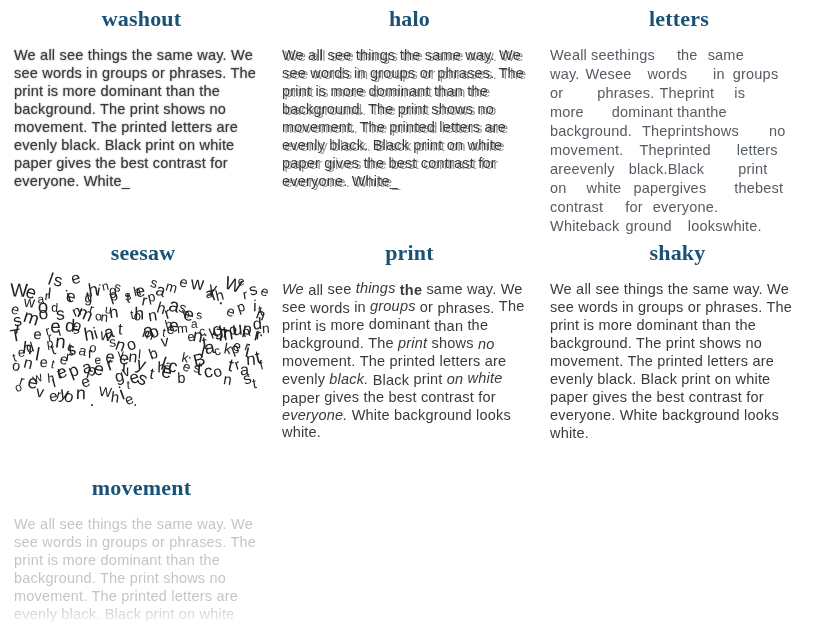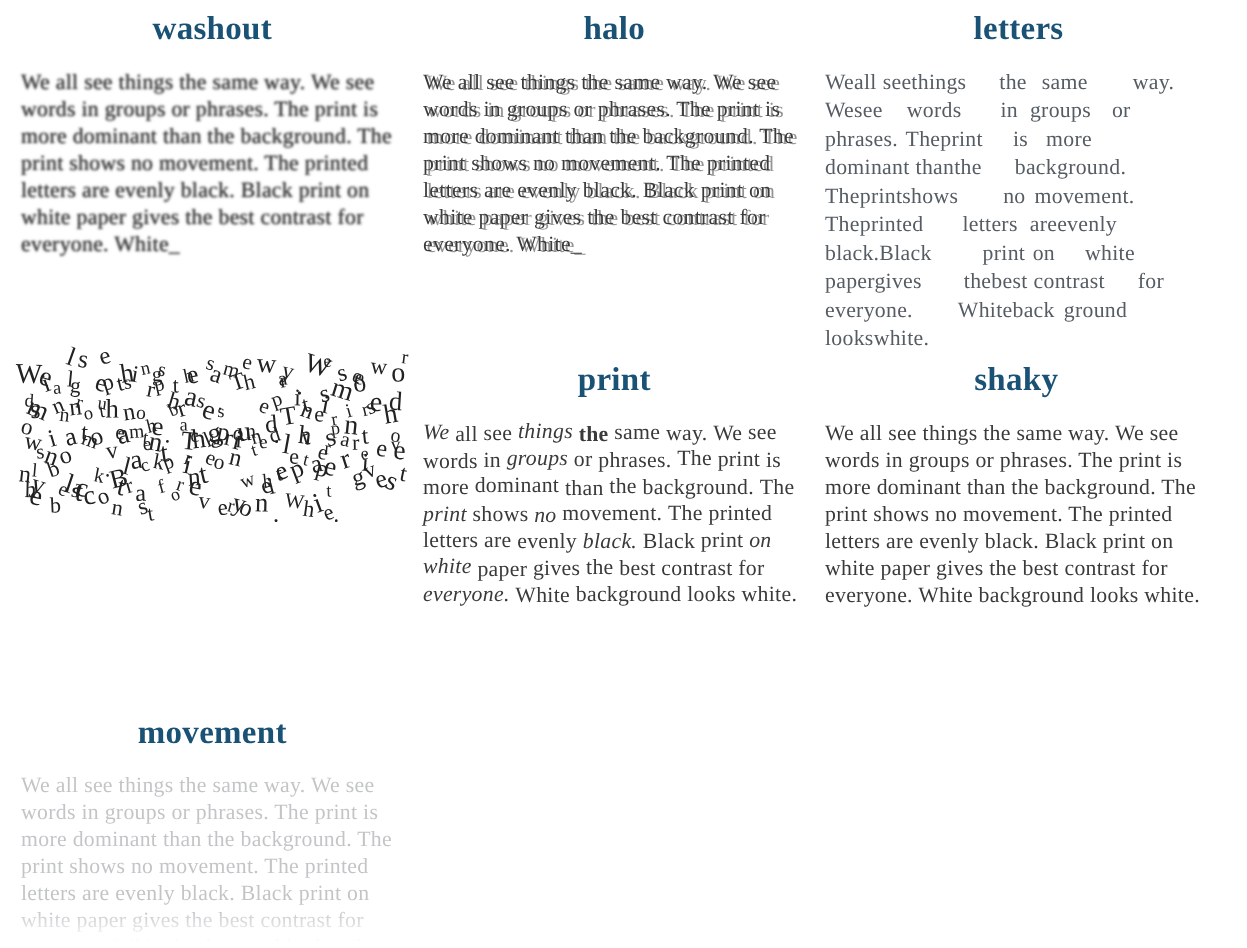--- a/index.html
+++ b/index.html
@@ -26,21 +26,21 @@
   .cell-title {
     text-align: center;
     font-family: "Liberation Serif", serif;
     font-size: 22px;
     font-weight: bold;
     color: #1a5276;
     margin: 0 0 14px 0;
     letter-spacing: 0.2px;
   }
   .body-text {
-    font-family: Liberation Serif, serif;
+    font-family: Liberation Sans, sans-serif;
     font-size: 14.5px;
     line-height: 18px;
     color: #2b2b2b;
     letter-spacing: 0.2px;
   }
 
   
   .fx-blurry {
     color: #3b3b3b;
     filter: blur(0.7px);
@@ -124,20 +124,21 @@
   </div>
 
   <div class="cell" style="left:550px; top:6px; width:258px;">
     <div class="cell-title">letters</div>
     <div class="body-text fx-rivers">
       <span class="rivers-host"><span class="w" style="margin-right: 4px;">Weall</span><span class="w" style="margin-right: 22px;">seethings</span><span class="w" style="margin-right: 10px;">the</span><span class="w" style="margin-right: 30px;">same</span><span class="w" style="margin-right: 6px;">way.</span><span class="w" style="margin-right: 16px;">Wesee</span><span class="w" style="margin-right: 26px;">words</span><span class="w" style="margin-right: 8px;">in</span><span class="w" style="margin-right: 14px;">groups</span><span class="w" style="margin-right: 34px;">or</span><span class="w" style="margin-right: 5px;">phrases.</span><span class="w" style="margin-right: 20px;">Theprint</span><span class="w" style="margin-right: 12px;">is</span><span class="w" style="margin-right: 28px;">more</span><span class="w" style="margin-right: 4px;">dominant</span><span class="w" style="margin-right: 22px;">thanthe</span><span class="w" style="margin-right: 10px;">background.</span><span class="w" style="margin-right: 30px;">Theprintshows</span><span class="w" style="margin-right: 6px;">no</span><span class="w" style="margin-right: 16px;">movement.</span><span class="w" style="margin-right: 26px;">Theprinted</span><span class="w" style="margin-right: 8px;">letters</span><span class="w" style="margin-right: 14px;">areevenly</span><span class="w" style="margin-right: 34px;">black.Black</span><span class="w" style="margin-right: 5px;">print</span><span class="w" style="margin-right: 20px;">on</span><span class="w" style="margin-right: 12px;">white</span><span class="w" style="margin-right: 28px;">papergives</span><span class="w" style="margin-right: 4px;">thebest</span><span class="w" style="margin-right: 22px;">contrast</span><span class="w" style="margin-right: 10px;">for</span><span class="w" style="margin-right: 30px;">everyone.</span><span class="w" style="margin-right: 6px;">Whiteback</span><span class="w" style="margin-right: 16px;">ground</span><span class="w" style="margin-right: 26px;">lookswhite.</span></span>
     </div>
   </div>
 
   <div class="cell" style="left:14px; top:240px; width:258px;">
+    <div class="cell-title">seesaw</div>
     <div class="body-text fx-seesaw">
       <span class="seesaw-host"><span class="ch" style="transform: translate(-1.4px, 2.1px) rotate(1.9deg) scale(1.34);">W</span><span class="ch" style="transform: translate(0.2px, 3.8px) rotate(17deg) scale(1.31);">e</span><span class="ch" style="transform: translate(3.5px, -9.4px) rotate(-13.4deg) scale(0.95);"> </span><span class="ch" style="transform: translate(-3.1px, 10.8px) rotate(-5.3deg) scale(0.87);">a</span><span class="ch" style="transform: translate(1.2px, -9.4px) rotate(19.5deg) scale(1.25);">l</span><span class="ch" style="transform: translate(-3.1px, 5.3px) rotate(5.4deg) scale(1.1);">l</span><span class="ch" style="transform: translate(2.7px, -6.5px) rotate(-19.8deg) scale(1.25);"> </span><span class="ch" style="transform: translate(-3.3px, -7.8px) rotate(10deg) scale(1.22);">s</span><span class="ch" style="transform: translate(2.2px, 8px) rotate(15.4deg) scale(1.22);">e</span><span class="ch" style="transform: translate(-1.1px, -10.2px) rotate(-16.1deg) scale(1.18);">e</span><span class="ch" style="transform: translate(-1.4px, -2.6px) rotate(13.3deg) scale(1.01);"> </span><span class="ch" style="transform: translate(0.4px, 8.2px) rotate(-13.8deg) scale(1.08);">t</span><span class="ch" style="transform: translate(-0.6px, 1.6px) rotate(-9.3deg) scale(1.27);">h</span><span class="ch" style="transform: translate(-1px, 2.2px) rotate(10deg) scale(1.14);">i</span><span class="ch" style="transform: translate(0.5px, -2.2px) rotate(-12.1deg) scale(0.89);">n</span><span class="ch" style="transform: translate(0.2px, 2px) rotate(-2.1deg) scale(1);">g</span><span class="ch" style="transform: translate(-2.9px, -1.1px) rotate(12.5deg) scale(0.95);">s</span><span class="ch" style="transform: translate(2.5px, -8.3px) rotate(4.8deg) scale(1.16);"> </span><span class="ch" style="transform: translate(-1.8px, 9.5px) rotate(-0.9deg) scale(1.05);">t</span><span class="ch" style="transform: translate(1.3px, 2.9px) rotate(-12.3deg) scale(0.95);">h</span><span class="ch" style="transform: translate(-3.5px, 2.6px) rotate(-10deg) scale(1.24);">e</span><span class="ch" style="transform: translate(-0.5px, 5.9px) rotate(-6.1deg) scale(1.1);"> </span><span class="ch" style="transform: translate(-1.5px, -5.4px) rotate(15.8deg) scale(0.99);">s</span><span class="ch" style="transform: translate(-3.1px, 2.1px) rotate(17.3deg) scale(1.19);">a</span><span class="ch" style="transform: translate(-2.3px, -1.1px) rotate(15.1deg) scale(0.99);">m</span><span class="ch" style="transform: translate(-0.3px, -6.1px) rotate(12.6deg) scale(1.03);">e</span><span class="ch" style="transform: translate(-0.6px, -11px) rotate(-18deg) scale(1.35);"> </span><span class="ch" style="transform: translate(0.5px, -4.9px) rotate(4.3deg) scale(1.3);">w</span><span class="ch" style="transform: translate(3.3px, 4.9px) rotate(-11.2deg) scale(0.96);">a</span><span class="ch" style="transform: translate(-0.7px, -0.1px) rotate(13.2deg) scale(1.1);">y</span><span class="ch" style="transform: translate(2px, 9.8px) rotate(0.2deg) scale(1.31);">.</span><span class="ch" style="transform: translate(0.6px, -2.4px) rotate(17.9deg) scale(1.08);"> </span><span class="ch" style="transform: translate(1.7px, -3.6px) rotate(18.3deg) scale(1.29);">W</span><span class="ch" style="transform: translate(-1.8px, -7px) rotate(-7.3deg) scale(0.87);">e</span><span class="ch" style="transform: translate(1.1px, -8px) rotate(14.5deg) scale(0.97);"> </span><span class="ch" style="transform: translate(-1.5px, 1.2px) rotate(-14.5deg) scale(1.15);">s</span><span class="ch" style="transform: translate(2.9px, 3.1px) rotate(18.9deg) scale(0.97);">e</span><span class="ch" style="transform: translate(-2.7px, 4px) rotate(14.9deg) scale(1.02);">e</span><span class="ch" style="transform: translate(1.4px, -4.1px) rotate(-17.9deg) scale(1.27);"> </span><span class="ch" style="transform: translate(-1.6px, -3.2px) rotate(5.1deg) scale(1.09);">w</span><span class="ch" style="transform: translate(3px, 1.2px) rotate(-2.3deg) scale(1.34);">o</span><span class="ch" style="transform: translate(0.6px, -9.4px) rotate(6.9deg) scale(0.93);">r</span><span class="ch" style="transform: translate(1.9px, 2.4px) rotate(3.9deg) scale(0.88);">d</span><span class="ch" style="transform: translate(-0.2px, 8.7px) rotate(-3.1deg) scale(1.26);">s</span><span class="ch" style="transform: translate(-2.4px, 5.6px) rotate(18.4deg) scale(1.01);"> </span><span class="ch" style="transform: translate(-2px, -8.9px) rotate(-20.1deg) scale(1.23);">i</span><span class="ch" style="transform: translate(0.5px, 5.9px) rotate(-22.4deg) scale(1.05);">n</span><span class="ch" style="transform: translate(-0.4px, 6.9px) rotate(-14.6deg) scale(0.96);"> </span><span class="ch" style="transform: translate(0.7px, -7.5px) rotate(3.8deg) scale(1.01);">g</span><span class="ch" style="transform: translate(-2.6px, 3.5px) rotate(16.3deg) scale(0.9);">r</span><span class="ch" style="transform: translate(-2.5px, 10.8px) rotate(-11.1deg) scale(0.89);">o</span><span class="ch" style="transform: translate(-0.4px, 4.2px) rotate(8.2deg) scale(0.87);">u</span><span class="ch" style="transform: translate(-3.5px, -9.7px) rotate(-17.5deg) scale(1.1);">p</span><span class="ch" style="transform: translate(3.4px, -9.6px) rotate(-8.6deg) scale(0.93);">s</span><span class="ch" style="transform: translate(-1.2px, -6.3px) rotate(-1.5deg) scale(1.11);"> </span><span class="ch" style="transform: translate(1.5px, 10.6px) rotate(4.5deg) scale(0.93);">o</span><span class="ch" style="transform: translate(2.1px, -4.8px) rotate(11.5deg) scale(1.1);">r</span><span class="ch" style="transform: translate(1.6px, -9.1px) rotate(11.2deg) scale(0.88);"> </span><span class="ch" style="transform: translate(-1.3px, -8.5px) rotate(-12.9deg) scale(0.98);">p</span><span class="ch" style="transform: translate(0.4px, 3px) rotate(16.3deg) scale(1.12);">h</span><span class="ch" style="transform: translate(0.1px, 7.9px) rotate(-17deg) scale(1.17);">r</span><span class="ch" style="transform: translate(0.2px, 0.3px) rotate(12.7deg) scale(1.34);">a</span><span class="ch" style="transform: translate(1.3px, 2.6px) rotate(17.5deg) scale(1.01);">s</span><span class="ch" style="transform: translate(0px, 9.2px) rotate(17.3deg) scale(1.33);">e</span><span class="ch" style="transform: translate(2.6px, 9.6px) rotate(2.2deg) scale(0.87);">s</span><span class="ch" style="transform: translate(-2.9px, 4.5px) rotate(4.8deg) scale(0.87);">.</span><span class="ch" style="transform: translate(-3.4px, 10px) rotate(16.1deg) scale(1.27);"> </span><span class="ch" style="transform: translate(-0.4px, -10px) rotate(-18.2deg) scale(1.11);">T</span><span class="ch" style="transform: translate(-1.1px, -9.9px) rotate(-13.3deg) scale(1.06);">h</span><span class="ch" style="transform: translate(2px, 6.2px) rotate(19.6deg) scale(1.03);">e</span><span class="ch" style="transform: translate(0.3px, 7.1px) rotate(0.5deg) scale(0.91);"> </span><span class="ch" style="transform: translate(0.2px, 1.6px) rotate(-18.6deg) scale(0.99);">p</span><span class="ch" style="transform: translate(-2.3px, -10.8px) rotate(-8.4deg) scale(1);">r</span><span class="ch" style="transform: translate(3.4px, 0.7px) rotate(1.4deg) scale(1.14);">i</span><span class="ch" style="transform: translate(3px, 9px) rotate(19.9deg) scale(1.13);">n</span><span class="ch" style="transform: translate(-2.9px, 5.3px) rotate(-16deg) scale(1.09);">t</span><span class="ch" style="transform: translate(1.1px, 9.5px) rotate(-22.1deg) scale(0.95);"> </span><span class="ch" style="transform: translate(2px, 5.5px) rotate(10.4deg) scale(1.25);">i</span><span class="ch" style="transform: translate(-3.2px, -2px) rotate(-13deg) scale(1.19);">s</span><span class="ch" style="transform: translate(-0.4px, 4.2px) rotate(5.4deg) scale(0.97);"> </span><span class="ch" style="transform: translate(-3.4px, -4.6px) rotate(17.4deg) scale(1.32);">m</span><span class="ch" style="transform: translate(-0.7px, -8.8px) rotate(-7.7deg) scale(1.23);">o</span><span class="ch" style="transform: translate(-2.7px, 8.4px) rotate(-13.5deg) scale(0.91);">r</span><span class="ch" style="transform: translate(-1.3px, 3.9px) rotate(0.4deg) scale(1.34);">e</span><span class="ch" style="transform: translate(1.3px, -5.6px) rotate(22.3deg) scale(1.33);"> </span><span class="ch" style="transform: translate(1.3px, 3.3px) rotate(3.8deg) scale(1.27);">d</span><span class="ch" style="transform: translate(0.3px, 3.1px) rotate(13.5deg) scale(1.11);">o</span><span class="ch" style="transform: translate(-1.5px, -8.7px) rotate(22.8deg) scale(1.28);">m</span><span class="ch" style="transform: translate(1.1px, 10.9px) rotate(-16.2deg) scale(1.18);">i</span><span class="ch" style="transform: translate(3.5px, -5px) rotate(6.2deg) scale(0.95);">n</span><span class="ch" style="transform: translate(0.1px, 9.9px) rotate(-15deg) scale(1.23);">a</span><span class="ch" style="transform: translate(-3.2px, -10.1px) rotate(-6.5deg) scale(1.19);">n</span><span class="ch" style="transform: translate(-2.6px, 6.8px) rotate(3.6deg) scale(1.15);">t</span><span class="ch" style="transform: translate(-2.4px, 1.1px) rotate(-0.3deg) scale(1.04);"> </span><span class="ch" style="transform: translate(1.1px, -7.6px) rotate(-9.4deg) scale(0.92);">t</span><span class="ch" style="transform: translate(2.4px, -8.6px) rotate(0.5deg) scale(1.27);">h</span><span class="ch" style="transform: translate(3.1px, 8.3px) rotate(-14.1deg) scale(1.33);">a</span><span class="ch" style="transform: translate(-0.3px, -6.8px) rotate(-9.1deg) scale(1.15);">n</span><span class="ch" style="transform: translate(-2.9px, -8.8px) rotate(-2.6deg) scale(0.93);"> </span><span class="ch" style="transform: translate(1.1px, 10px) rotate(8.4deg) scale(0.88);">t</span><span class="ch" style="transform: translate(-0.3px, 2.2px) rotate(-14.2deg) scale(0.92);">h</span><span class="ch" style="transform: translate(-3px, 3.1px) rotate(4.9deg) scale(1.28);">e</span><span class="ch" style="transform: translate(0.4px, 3.5px) rotate(-17deg) scale(0.96);"> </span><span class="ch" style="transform: translate(-2.8px, -8.7px) rotate(-22.8deg) scale(0.87);">b</span><span class="ch" style="transform: translate(-2.7px, 1.5px) rotate(-2deg) scale(0.87);">a</span><span class="ch" style="transform: translate(-2.4px, 8.9px) rotate(-7.6deg) scale(0.91);">c</span><span class="ch" style="transform: translate(1.8px, 10.9px) rotate(-22.6deg) scale(1.07);">k</span><span class="ch" style="transform: translate(-2.2px, 7.4px) rotate(-13.8deg) scale(1.31);">g</span><span class="ch" style="transform: translate(-0.1px, 10.3px) rotate(11.9deg) scale(1.15);">r</span><span class="ch" style="transform: translate(1.2px, 7.3px) rotate(8deg) scale(1.03);">o</span><span class="ch" style="transform: translate(-2.5px, 6.4px) rotate(-6.2deg) scale(1.34);">u</span><span class="ch" style="transform: translate(-1.5px, 9.5px) rotate(-15.5deg) scale(1.01);">n</span><span class="ch" style="transform: translate(1.4px, 1.5px) rotate(-5.4deg) scale(1.19);">d</span><span class="ch" style="transform: translate(0.7px, 8.7px) rotate(17.3deg) scale(1.19);">.</span><span class="ch" style="transform: translate(-2.6px, -0.6px) rotate(18.6deg) scale(1.05);"> </span><span class="ch" style="transform: translate(-2.6px, -4px) rotate(-10.1deg) scale(1.23);">T</span><span class="ch" style="transform: translate(0.6px, 8.9px) rotate(6.8deg) scale(1.24);">h</span><span class="ch" style="transform: translate(2.7px, -5.2px) rotate(2.2deg) scale(1.06);">e</span><span class="ch" style="transform: translate(-1.8px, -11px) rotate(0.4deg) scale(1.03);"> </span><span class="ch" style="transform: translate(3.1px, 3.9px) rotate(-9.1deg) scale(0.86);">p</span><span class="ch" style="transform: translate(-3.4px, -2.3px) rotate(-9.7deg) scale(0.88);">r</span><span class="ch" style="transform: translate(1.7px, -7.8px) rotate(-15.6deg) scale(0.93);">i</span><span class="ch" style="transform: translate(-2.3px, 2.2px) rotate(5.9deg) scale(1.34);">n</span><span class="ch" style="transform: translate(1.6px, 9.2px) rotate(-6deg) scale(1.16);">t</span><span class="ch" style="transform: translate(1.1px, 4.3px) rotate(8.7deg) scale(1.21);"> </span><span class="ch" style="transform: translate(-3.2px, -10.4px) rotate(-21.7deg) scale(1.04);">s</span><span class="ch" style="transform: translate(3.1px, -5.3px) rotate(-9.8deg) scale(1.31);">h</span><span class="ch" style="transform: translate(-0.9px, 8.6px) rotate(7.4deg) scale(0.94);">o</span><span class="ch" style="transform: translate(2.9px, -3.9px) rotate(10.3deg) scale(1.13);">w</span><span class="ch" style="transform: translate(0.1px, 2.7px) rotate(-5.2deg) scale(0.99);">s</span><span class="ch" style="transform: translate(3.5px, -3.3px) rotate(-21.1deg) scale(1.05);"> </span><span class="ch" style="transform: translate(-3.3px, 5.8px) rotate(19.7deg) scale(1.22);">n</span><span class="ch" style="transform: translate(-0.7px, 5.1px) rotate(-19.7deg) scale(1.16);">o</span><span class="ch" style="transform: translate(-2.6px, -1.1px) rotate(-0.7deg) scale(0.92);"> </span><span class="ch" style="transform: translate(2.4px, -5.2px) rotate(19.5deg) scale(1);">m</span><span class="ch" style="transform: translate(-2px, -7.4px) rotate(-19.8deg) scale(1.21);">o</span><span class="ch" style="transform: translate(1.2px, 1.9px) rotate(-7.6deg) scale(1.13);">v</span><span class="ch" style="transform: translate(-0.1px, -10.2px) rotate(2.7deg) scale(1.03);">e</span><span class="ch" style="transform: translate(1.6px, -10.9px) rotate(-4.4deg) scale(0.93);">m</span><span class="ch" style="transform: translate(0px, -2.6px) rotate(-8deg) scale(0.93);">e</span><span class="ch" style="transform: translate(-0.9px, -3.6px) rotate(10.7deg) scale(1.29);">n</span><span class="ch" style="transform: translate(-0.3px, 3.7px) rotate(-8.6deg) scale(1.32);">t</span><span class="ch" style="transform: translate(-2.4px, -8.5px) rotate(12.2deg) scale(1.13);">.</span><span class="ch" style="transform: translate(-3.4px, 4.1px) rotate(-12.2deg) scale(1.19);"> </span><span class="ch" style="transform: translate(1.9px, -4.2px) rotate(5.2deg) scale(1.26);">T</span><span class="ch" style="transform: translate(0.1px, -5.6px) rotate(-7.6deg) scale(1.31);">h</span><span class="ch" style="transform: translate(1.2px, 6.8px) rotate(20.1deg) scale(1.03);">e</span><span class="ch" style="transform: translate(-0.5px, 2.7px) rotate(-20.4deg) scale(0.93);"> </span><span class="ch" style="transform: translate(-0.6px, -10.2px) rotate(10.9deg) scale(1.18);">p</span><span class="ch" style="transform: translate(3px, -4.2px) rotate(13deg) scale(1.25);">r</span><span class="ch" style="transform: translate(-0.8px, -5.4px) rotate(4.7deg) scale(1.17);">i</span><span class="ch" style="transform: translate(1.8px, -11px) rotate(-3.8deg) scale(0.99);">n</span><span class="ch" style="transform: translate(-1.4px, 1.2px) rotate(-17.1deg) scale(0.87);">t</span><span class="ch" style="transform: translate(-0.5px, -4px) rotate(-5.5deg) scale(0.93);">e</span><span class="ch" style="transform: translate(-0.1px, -8.7px) rotate(-17.2deg) scale(1.01);">d</span><span class="ch" style="transform: translate(-0.8px, -2.3px) rotate(-4.2deg) scale(1.19);"> </span><span class="ch" style="transform: translate(-1.8px, -1.9px) rotate(10.3deg) scale(1.33);">l</span><span class="ch" style="transform: translate(-2.1px, 6px) rotate(2.1deg) scale(1.05);">e</span><span class="ch" style="transform: translate(1px, 7.7px) rotate(14deg) scale(0.87);">t</span><span class="ch" style="transform: translate(-3px, -6.8px) rotate(-18.2deg) scale(1.08);">t</span><span class="ch" style="transform: translate(2px, 3.1px) rotate(13.1deg) scale(1.04);">e</span><span class="ch" style="transform: translate(-0.1px, 0.1px) rotate(5.1deg) scale(0.88);">r</span><span class="ch" style="transform: translate(-3.1px, -6.7px) rotate(-16deg) scale(1.23);">s</span><span class="ch" style="transform: translate(2.1px, -0.4px) rotate(8.1deg) scale(1.11);"> </span><span class="ch" style="transform: translate(-3.1px, -5.6px) rotate(12.2deg) scale(0.99);">a</span><span class="ch" style="transform: translate(-2.1px, -3.3px) rotate(-1.1deg) scale(1.04);">r</span><span class="ch" style="transform: translate(-1px, 3.6px) rotate(-4.3deg) scale(0.86);">e</span><span class="ch" style="transform: translate(-0.3px, -10.8px) rotate(-14.3deg) scale(1.12);"> </span><span class="ch" style="transform: translate(-0.7px, 0.5px) rotate(9.5deg) scale(1.17);">e</span><span class="ch" style="transform: translate(2.2px, -2.3px) rotate(0.1deg) scale(0.92);">v</span><span class="ch" style="transform: translate(-1.8px, 2px) rotate(3.1deg) scale(1.31);">e</span><span class="ch" style="transform: translate(-0.9px, 0.7px) rotate(6deg) scale(1.15);">n</span><span class="ch" style="transform: translate(0.1px, -2.1px) rotate(5.1deg) scale(0.92);">l</span><span class="ch" style="transform: translate(-3.2px, 7.8px) rotate(16.9deg) scale(1.28);">y</span><span class="ch" style="transform: translate(1.5px, -2.3px) rotate(19.1deg) scale(1.09);"> </span><span class="ch" style="transform: translate(-3.5px, -2.8px) rotate(-19.4deg) scale(1.07);">b</span><span class="ch" style="transform: translate(1px, 7.4px) rotate(18.5deg) scale(1.31);">l</span><span class="ch" style="transform: translate(0.7px, 9.2px) rotate(21deg) scale(0.95);">a</span><span class="ch" style="transform: translate(-2.6px, 9.9px) rotate(14.4deg) scale(1.26);">c</span><span class="ch" style="transform: translate(2.5px, 1.5px) rotate(10.9deg) scale(0.96);">k</span><span class="ch" style="transform: translate(2.3px, -2.6px) rotate(7.1deg) scale(1.04);">.</span><span class="ch" style="transform: translate(0.9px, 9.7px) rotate(-16.6deg) scale(0.94);"> </span><span class="ch" style="transform: translate(-0.3px, 3.6px) rotate(-14.4deg) scale(1.25);">B</span><span class="ch" style="transform: translate(-2.7px, -4.4px) rotate(14deg) scale(1.2);">l</span><span class="ch" style="transform: translate(-1.2px, -8.8px) rotate(-9deg) scale(1.3);">a</span><span class="ch" style="transform: translate(-1.4px, -5.5px) rotate(-18.8deg) scale(0.9);">c</span><span class="ch" style="transform: translate(1.2px, -7.5px) rotate(10.5deg) scale(1.04);">k</span><span class="ch" style="transform: translate(2.5px, 2.5px) rotate(-0.5deg) scale(1.25);"> </span><span class="ch" style="transform: translate(-3.1px, -7.7px) rotate(-20.3deg) scale(1.01);">p</span><span class="ch" style="transform: translate(3px, -10px) rotate(18.7deg) scale(0.95);">r</span><span class="ch" style="transform: translate(-1.1px, -5.4px) rotate(13.4deg) scale(1.29);">i</span><span class="ch" style="transform: translate(-2.9px, 2.8px) rotate(-4deg) scale(1.23);">n</span><span class="ch" style="transform: translate(-2.1px, 0.8px) rotate(-13.3deg) scale(1.32);">t</span><span class="ch" style="transform: translate(2.5px, 6.8px) rotate(16.3deg) scale(1.3);"> </span><span class="ch" style="transform: translate(-1.5px, -7.5px) rotate(10.9deg) scale(1.03);">o</span><span class="ch" style="transform: translate(2.4px, -10.4px) rotate(13.1deg) scale(1.16);">n</span><span class="ch" style="transform: translate(1.9px, 0.3px) rotate(9.3deg) scale(1.27);"> </span><span class="ch" style="transform: translate(-1.8px, 4.5px) rotate(-19.3deg) scale(0.94);">w</span><span class="ch" style="transform: translate(2.9px, 4.8px) rotate(-5.5deg) scale(0.91);">h</span><span class="ch" style="transform: translate(0px, 8.6px) rotate(-14.8deg) scale(1.15);">i</span><span class="ch" style="transform: translate(1.3px, 0.2px) rotate(-9.7deg) scale(1.06);">t</span><span class="ch" style="transform: translate(-2.2px, -1.3px) rotate(-22.9deg) scale(1.24);">e</span><span class="ch" style="transform: translate(-3px, 4.3px) rotate(-9deg) scale(0.85);"> </span><span class="ch" style="transform: translate(-2.4px, -2.9px) rotate(-21deg) scale(1.24);">p</span><span class="ch" style="transform: translate(3.1px, -6.1px) rotate(-15.1deg) scale(1.21);">a</span><span class="ch" style="transform: translate(0px, -3px) rotate(14.8deg) scale(1.14);">p</span><span class="ch" style="transform: translate(-1px, -4.2px) rotate(12.7deg) scale(1.3);">e</span><span class="ch" style="transform: translate(3.3px, -9.2px) rotate(-17.8deg) scale(1.33);">r</span><span class="ch" style="transform: translate(1.4px, 2px) rotate(10.4deg) scale(1.08);"> </span><span class="ch" style="transform: translate(2.4px, 2.7px) rotate(-13.9deg) scale(1.16);">g</span><span class="ch" style="transform: translate(1.5px, -6.9px) rotate(4.1deg) scale(1.21);">i</span><span class="ch" style="transform: translate(-1.7px, -2.2px) rotate(-20.5deg) scale(1.07);">v</span><span class="ch" style="transform: translate(-0.8px, 4px) rotate(-17.4deg) scale(1.24);">e</span><span class="ch" style="transform: translate(0.2px, 5.4px) rotate(22.7deg) scale(1.3);">s</span><span class="ch" style="transform: translate(-0.1px, 7.3px) rotate(-1.8deg) scale(0.96);"> </span><span class="ch" style="transform: translate(-1.1px, 0.3px) rotate(11.5deg) scale(1.13);">t</span><span class="ch" style="transform: translate(2.8px, -6px) rotate(1.4deg) scale(1.12);">h</span><span class="ch" style="transform: translate(-0.2px, -1.7px) rotate(10.3deg) scale(1.35);">e</span><span class="ch" style="transform: translate(2px, -4.8px) rotate(-11.8deg) scale(1.17);"> </span><span class="ch" style="transform: translate(2.5px, 4.5px) rotate(-2.5deg) scale(1.05);">b</span><span class="ch" style="transform: translate(-0.1px, -6.4px) rotate(21deg) scale(0.96);">e</span><span class="ch" style="transform: translate(2.4px, -5.4px) rotate(10.7deg) scale(0.94);">s</span><span class="ch" style="transform: translate(-0.4px, -4.5px) rotate(5.2deg) scale(1.35);">t</span><span class="ch" style="transform: translate(3.2px, -9.4px) rotate(-2.2deg) scale(1.05);"> </span><span class="ch" style="transform: translate(-1.4px, -2px) rotate(-9.7deg) scale(1.28);">c</span><span class="ch" style="transform: translate(0.5px, -1.6px) rotate(-21.5deg) scale(1.09);">o</span><span class="ch" style="transform: translate(2.7px, 6.1px) rotate(9.2deg) scale(1.07);">n</span><span class="ch" style="transform: translate(-0.3px, -8px) rotate(12.9deg) scale(1.29);">t</span><span class="ch" style="transform: translate(1px, -8.8px) rotate(-16.9deg) scale(1.05);">r</span><span class="ch" style="transform: translate(2.7px, -3.6px) rotate(-2deg) scale(1.15);">a</span><span class="ch" style="transform: translate(-2.4px, 5.2px) rotate(-18.1deg) scale(1.12);">s</span><span class="ch" style="transform: translate(-1.5px, 10px) rotate(-9.9deg) scale(1.02);">t</span><span class="ch" style="transform: translate(1px, 4.5px) rotate(8.5deg) scale(1.07);"> </span><span class="ch" style="transform: translate(-2.6px, -8.2px) rotate(-15.1deg) scale(0.93);">f</span><span class="ch" style="transform: translate(0.5px, -3px) rotate(-19.8deg) scale(0.86);">o</span><span class="ch" style="transform: translate(-2.4px, -9.6px) rotate(17.5deg) scale(0.95);">r</span><span class="ch" style="transform: translate(-3.4px, 8.1px) rotate(-6.5deg) scale(0.87);"> </span><span class="ch" style="transform: translate(-1.9px, -8.2px) rotate(10.7deg) scale(1.34);">e</span><span class="ch" style="transform: translate(-2.5px, 1.6px) rotate(7.9deg) scale(1.11);">v</span><span class="ch" style="transform: translate(3.4px, 5.9px) rotate(-7.5deg) scale(1.09);">e</span><span class="ch" style="transform: translate(2.5px, 4.6px) rotate(13.8deg) scale(0.92);">r</span><span class="ch" style="transform: translate(1.8px, 3.2px) rotate(14.3deg) scale(1.24);">y</span><span class="ch" style="transform: translate(-0.7px, 6.2px) rotate(19.5deg) scale(1.18);">o</span><span class="ch" style="transform: translate(3px, 3px) rotate(1.5deg) scale(1.28);">n</span><span class="ch" style="transform: translate(-0.4px, -8.7px) rotate(-18.7deg) scale(1.12);">e</span><span class="ch" style="transform: translate(1.4px, 10.3px) rotate(17.5deg) scale(1.19);">.</span><span class="ch" style="transform: translate(0.2px, -4.3px) rotate(-7.6deg) scale(1.24);"> </span><span class="ch" style="transform: translate(0.6px, 1.6px) rotate(7.4deg) scale(0.98);">W</span><span class="ch" style="transform: translate(-0.8px, 6.9px) rotate(7.8deg) scale(1.08);">h</span><span class="ch" style="transform: translate(0.4px, 3.1px) rotate(-20.2deg) scale(1.35);">i</span><span class="ch" style="transform: translate(3.4px, -5.5px) rotate(-1.7deg) scale(0.88);">t</span><span class="ch" style="transform: translate(-1.9px, 9.1px) rotate(-21.4deg) scale(1.06);">e</span><span class="ch" style="transform: translate(-0.7px, 10.6px) rotate(14.1deg) scale(1.1);">.</span></span>
     </div>
   </div>
 
   <div class="cell" style="left:282px; top:240px;">
     <div class="cell-title">print</div>
     <div class="body-text fx-shaky">
       <span class="shaky-host"><span class="it" style="display: inline-block; transform: translateY(-0.1px);">We</span> <span style="display: inline-block; transform: translateY(0.8px);">all</span> <span style="display: inline-block; transform: translateY(0.1px);">see</span> <span class="it" style="display: inline-block; transform: translateY(-0.7px);">things</span> <span class="bd" style="display: inline-block; transform: translateY(0.7px);">the</span> <span style="display: inline-block; transform: translateY(-0.3px);">same</span> <span style="display: inline-block; transform: translateY(0.4px);">way.</span> <span style="display: inline-block; transform: translateY(0px);">We</span> <span style="display: inline-block; transform: translateY(-0.4px);">see</span> <span style="display: inline-block; transform: translateY(0.7px);">words</span> <span style="display: inline-block; transform: translateY(0.1px);">in</span> <span class="it" style="display: inline-block; transform: translateY(-0.7px);">groups</span> <span style="display: inline-block; transform: translateY(-0.1px);">or</span> <span style="display: inline-block; transform: translateY(0.6px);">phrases.</span> <span style="display: inline-block; transform: translateY(-0.8px);">The</span> <span style="display: inline-block; transform: translateY(-0.4px);">print</span> <span style="display: inline-block; transform: translateY(0.6px);">is</span> <span style="display: inline-block; transform: translateY(0.3px);">more</span> <span style="display: inline-block; transform: translateY(-0.8px);">dominant</span> <span style="display: inline-block; transform: translateY(0.8px);">than</span> <span style="display: inline-block; transform: translateY(-0.2px);">the</span> <span style="display: inline-block; transform: translateY(0.3px);">background.</span> <span style="display: inline-block; transform: translateY(0.2px);">The</span> <span class="it" style="display: inline-block; transform: translateY(0.2px);">print</span> <span style="display: inline-block; transform: translateY(0.1px);">shows</span> <span class="it" style="display: inline-block; transform: translateY(0.7px);">no</span> <span style="display: inline-block; transform: translateY(-0.3px);">movement.</span> <span style="display: inline-block; transform: translateY(-0.2px);">The</span> <span style="display: inline-block; transform: translateY(-0.3px);">printed</span> <span style="display: inline-block; transform: translateY(-0.4px);">letters</span> <span style="display: inline-block; transform: translateY(-0.2px);">are</span> <span style="display: inline-block; transform: translateY(0px);">evenly</span> <span class="it" style="display: inline-block; transform: translateY(0.2px);">black.</span> <span style="display: inline-block; transform: translateY(0.6px);">Black</span> <span style="display: inline-block; transform: translateY(-0.4px);">print</span> <span class="it" style="display: inline-block; transform: translateY(-0.4px);">on</span> <span class="it" style="display: inline-block; transform: translateY(-0.8px);">white</span> <span style="display: inline-block; transform: translateY(0.8px);">paper</span> <span style="display: inline-block; transform: translateY(0.3px);">gives</span> <span style="display: inline-block; transform: translateY(-0.2px);">the</span> <span style="display: inline-block; transform: translateY(0.3px);">best</span> <span style="display: inline-block; transform: translateY(0.2px);">contrast</span> <span style="display: inline-block; transform: translateY(0.2px);">for</span> <span class="it" style="display: inline-block; transform: translateY(-0.4px);">everyone.</span> <span style="display: inline-block; transform: translateY(0px);">White</span> <span style="display: inline-block; transform: translateY(-0.3px);">background</span> <span style="display: inline-block; transform: translateY(-0.1px);">looks</span> <span style="display: inline-block; transform: translateY(-0.6px);">white.</span> </span>
     </div>

